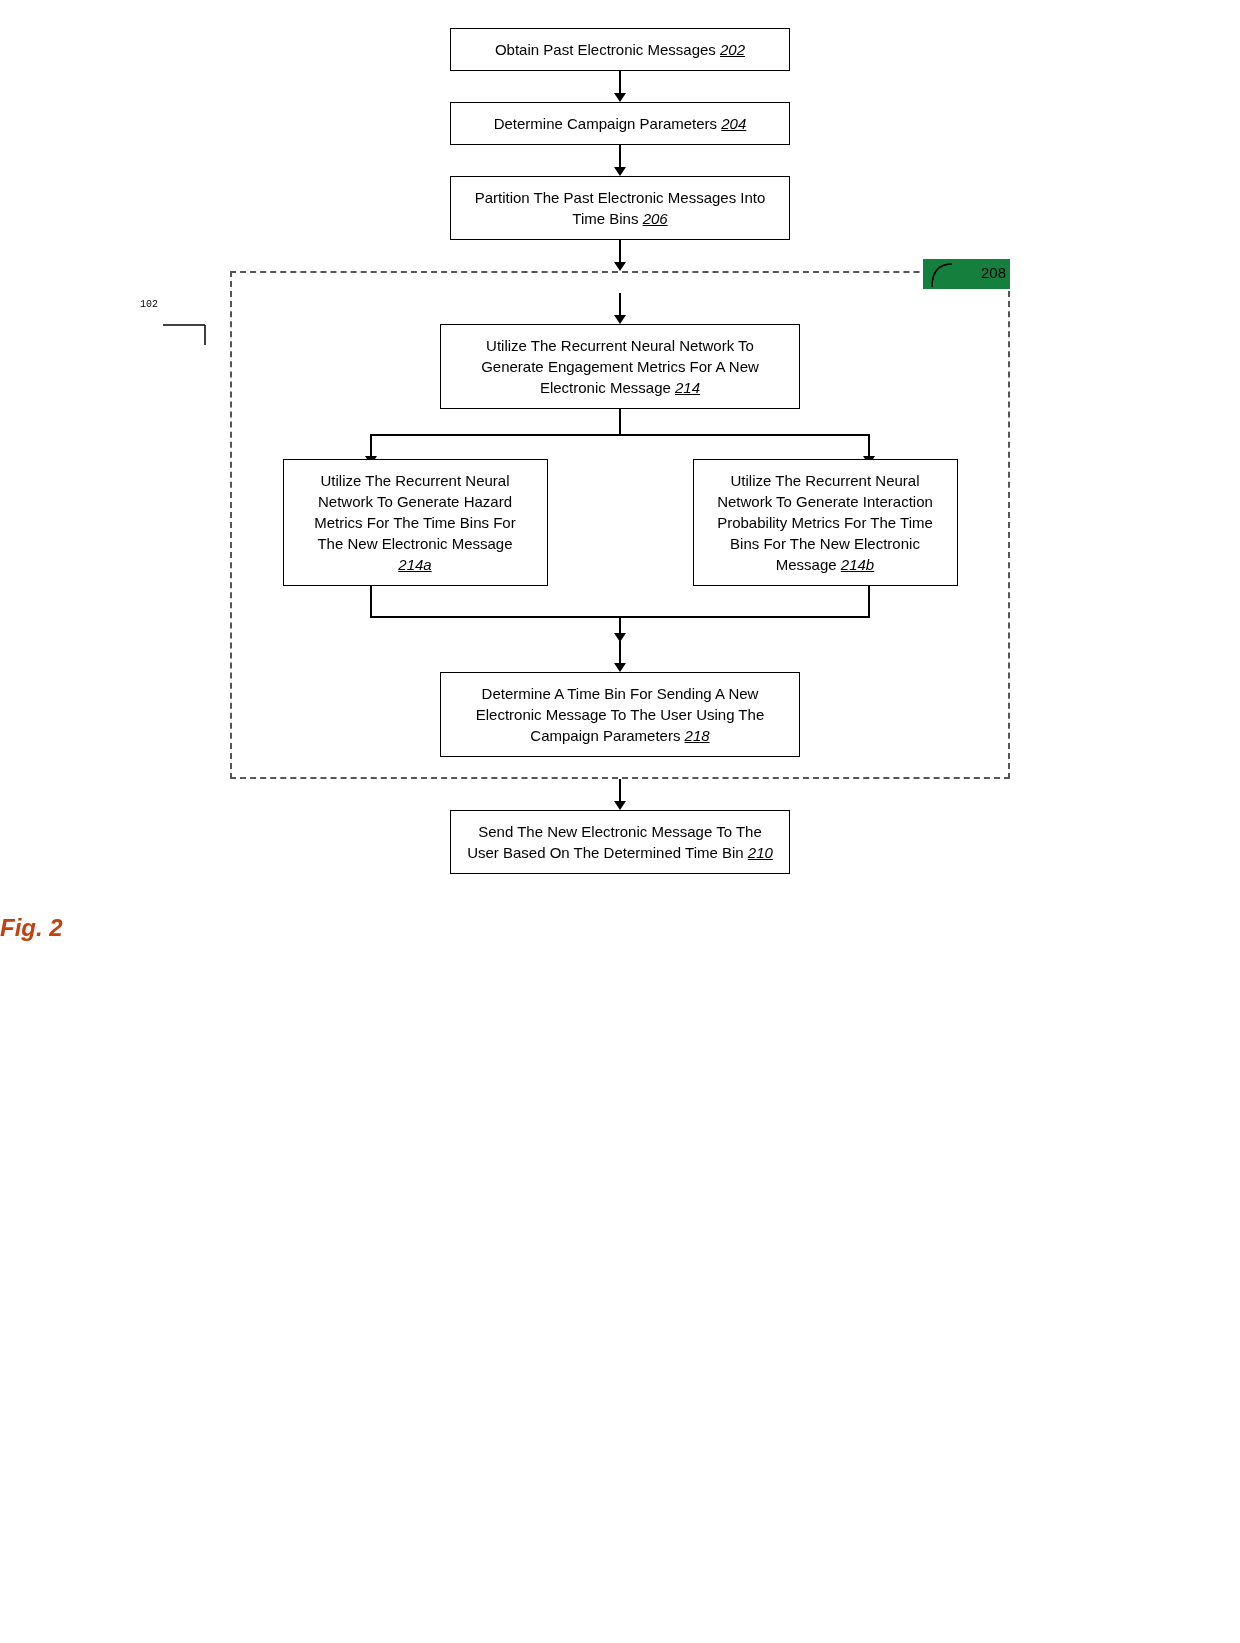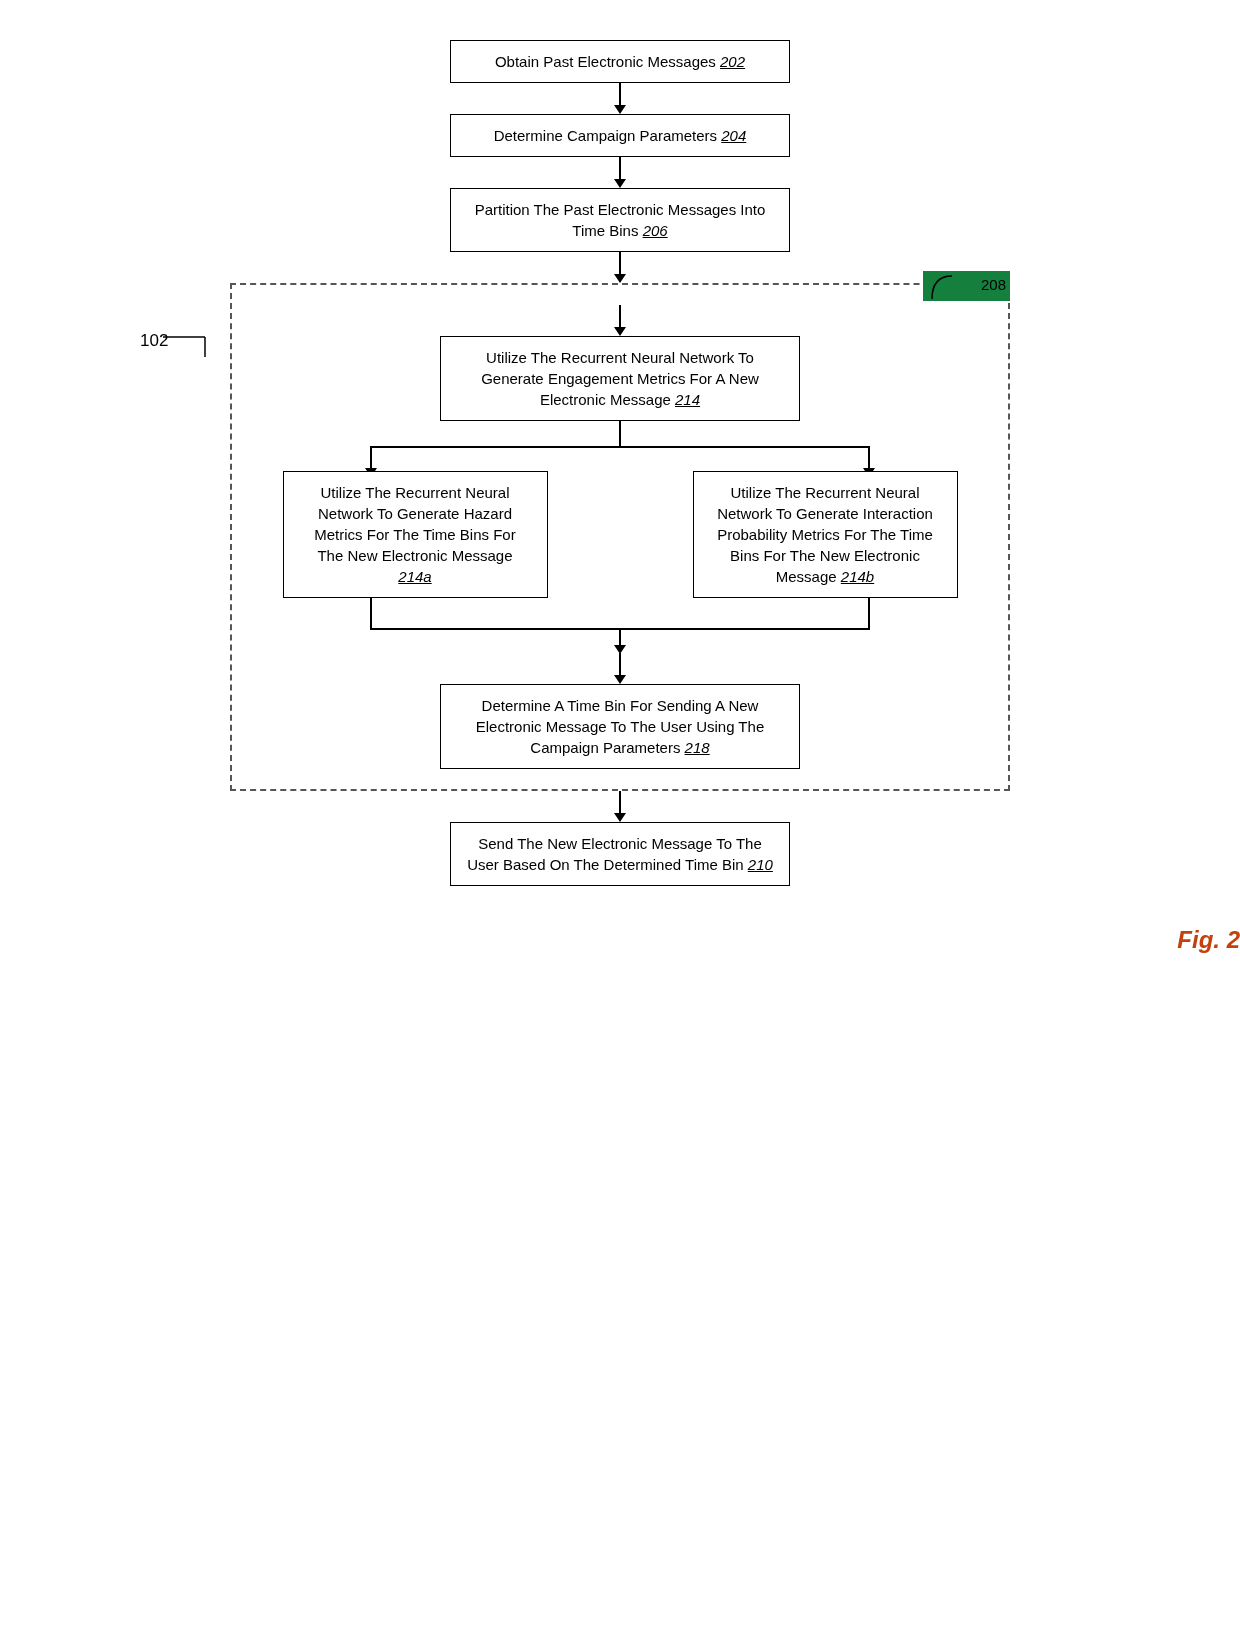--- a/index.html
+++ b/index.html
@@ -21,22 +21,22 @@
       display: flex;
       flex-direction: column;
       align-items: center;
     }
 
     .diagram-area {
       width: 100%;
       position: relative;
       display: flex;
       flex-direction: column;
-      align-items: flex-end;
-      padding-top: 40px;
+      align-items: flex-start;
+      padding-top: 28px;
     }
 
     
     .flow-box {
       border: 1.5px solid #000;
       background: #fff;
       text-align: center;
       padding: 10px 16px;
       position: relative;
     }
@@ -165,21 +165,21 @@
           <span class="step-num">206</span>
         </span>
       </div>
 
       <div class="arrow-wrapper">
         <div class="connector-line-v" style="height:22px;"></div>
         <div class="arrow-head-down"></div>
       </div>
 
       <div style="position:relative; width: 780px;">
-        <span style="position:absolute; left:-90px; top:48px; font-size:17px;">102</span>
+        <span style="position:absolute; left:-90px; top:28px; font-size:10px;font-family:Liberation Mono, monospace;">102</span>
 
         <svg style="position:absolute; left:-85px; top:46px;" width="90" height="30">
           <line x1="18" y1="8" x2="60" y2="8" stroke="#000" stroke-width="1.5"></line>
           <line x1="60" y1="8" x2="60" y2="28" stroke="#000" stroke-width="1.5"></line>
         </svg>
       </div>
 
       <div class="dashed-region">
         <span class="dashed-region-label">
           <svg width="50" height="30" style="display:inline-block; vertical-align:middle;">

